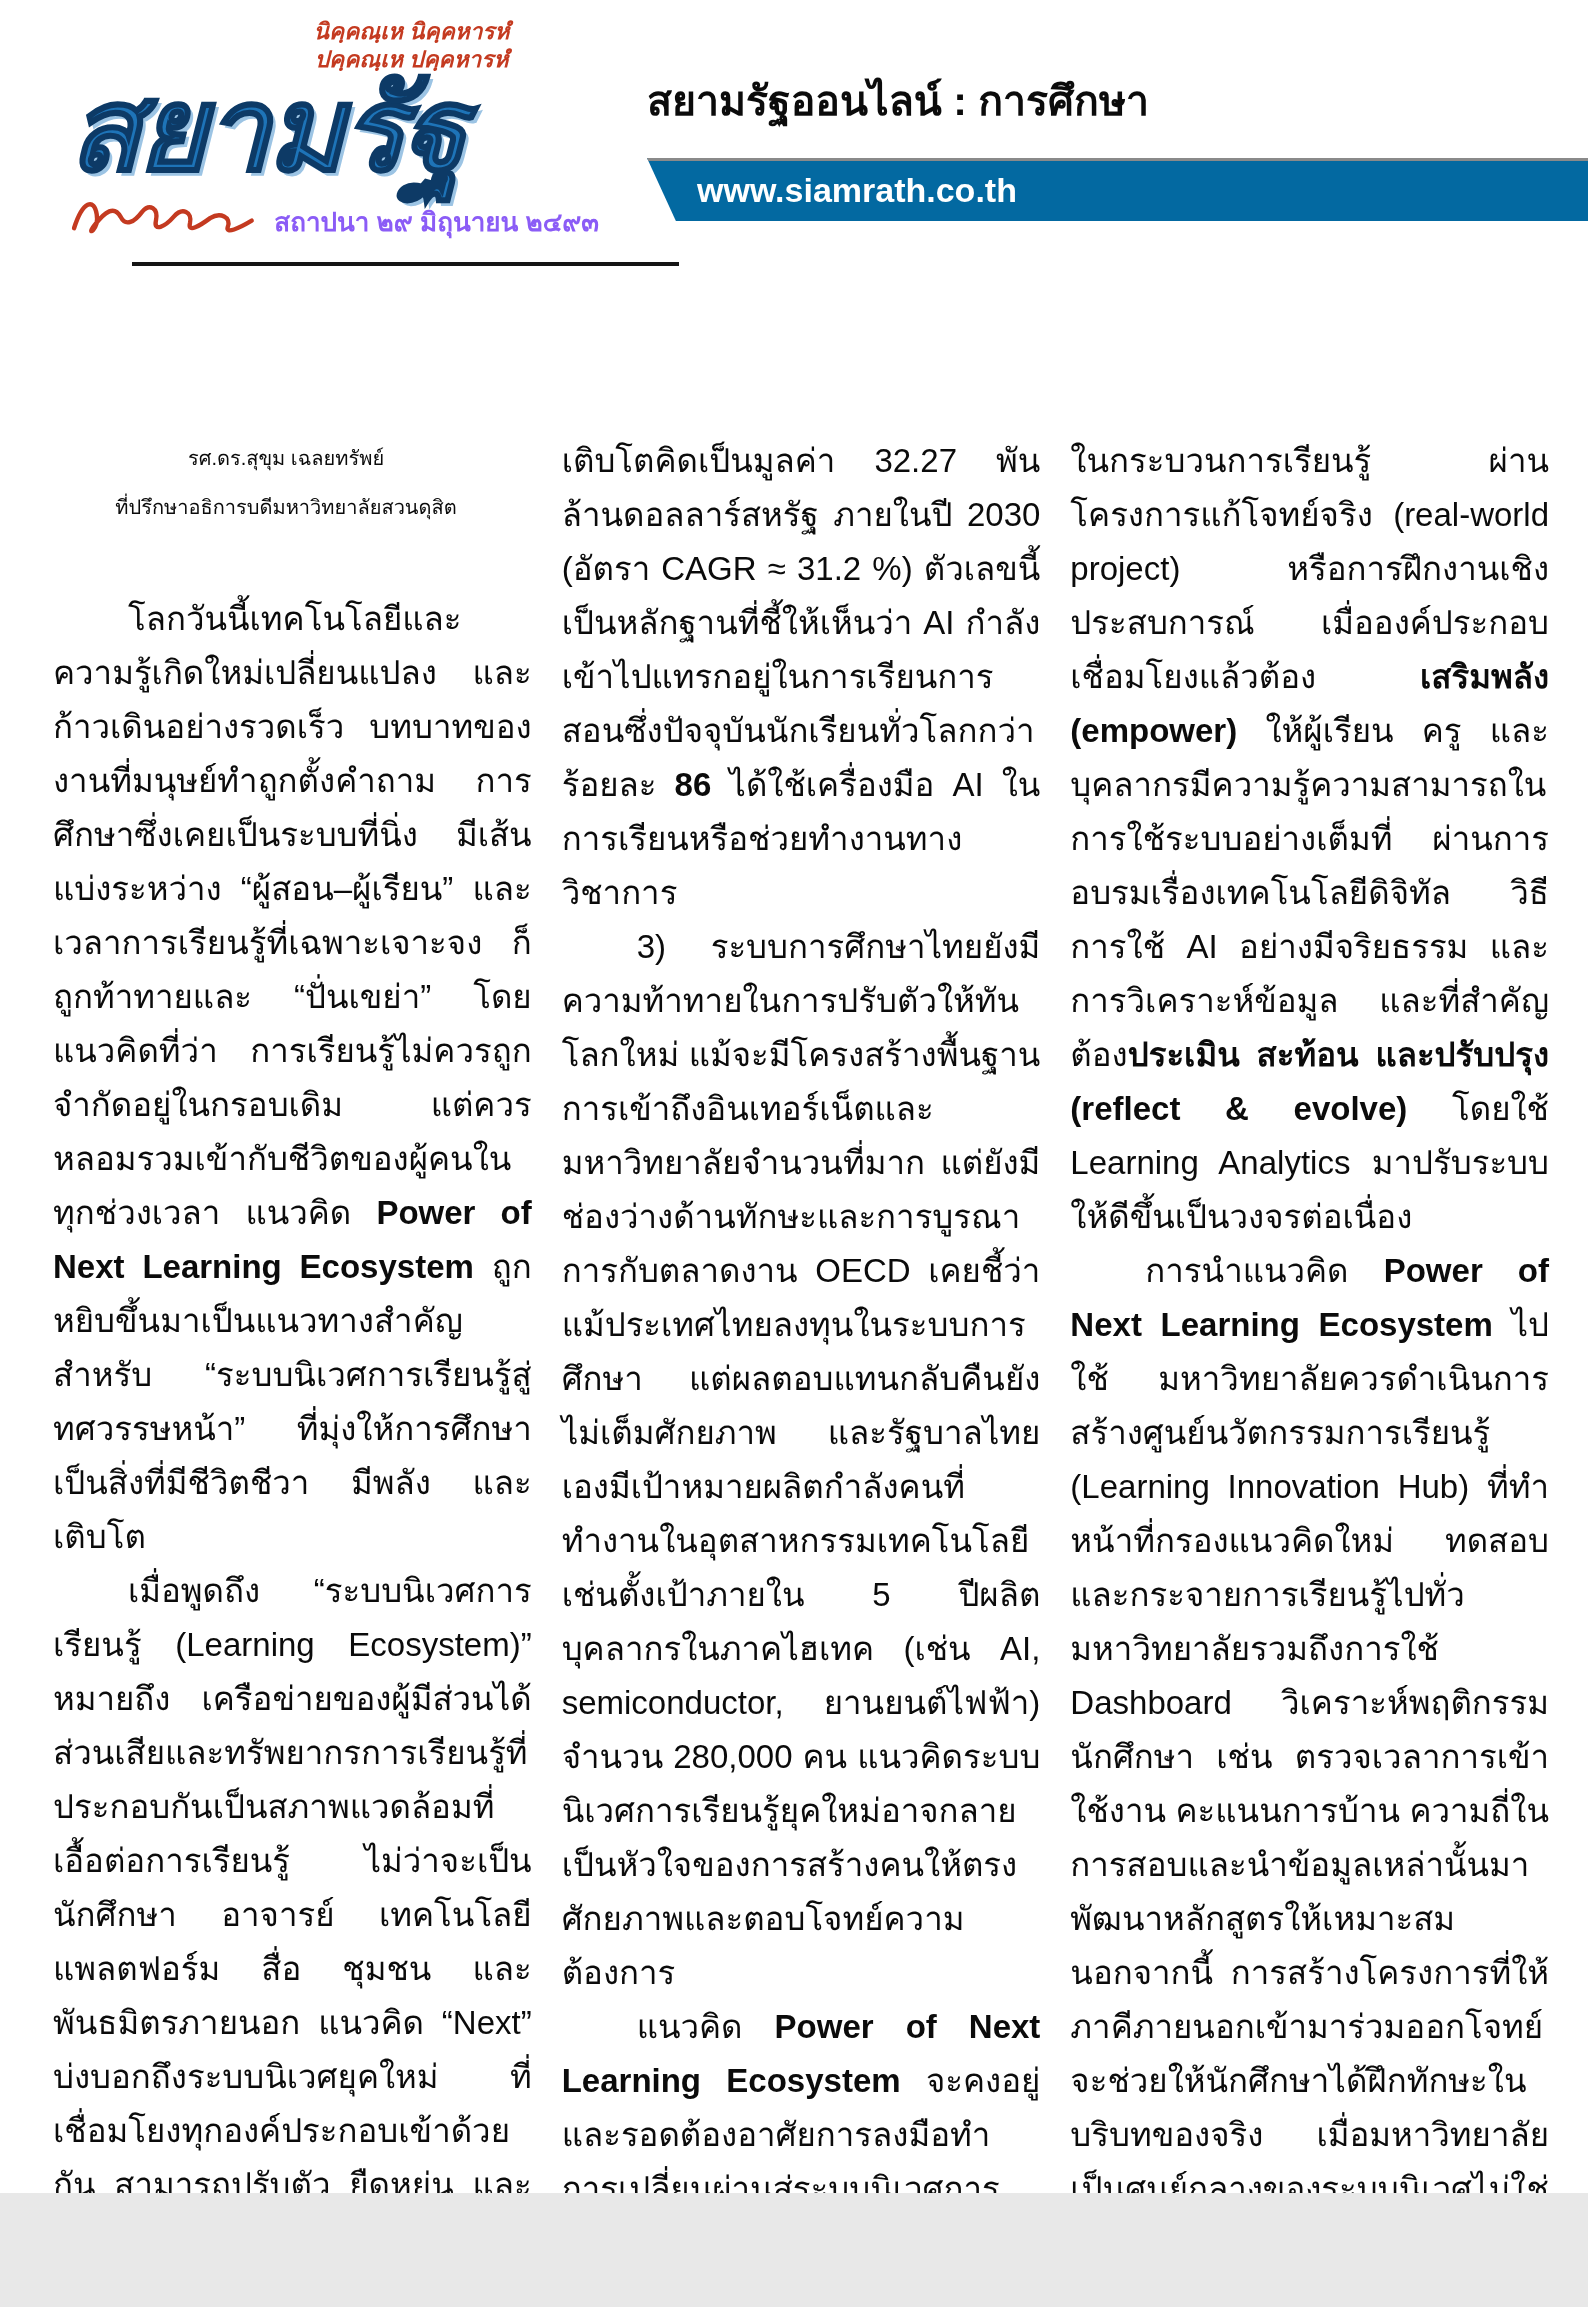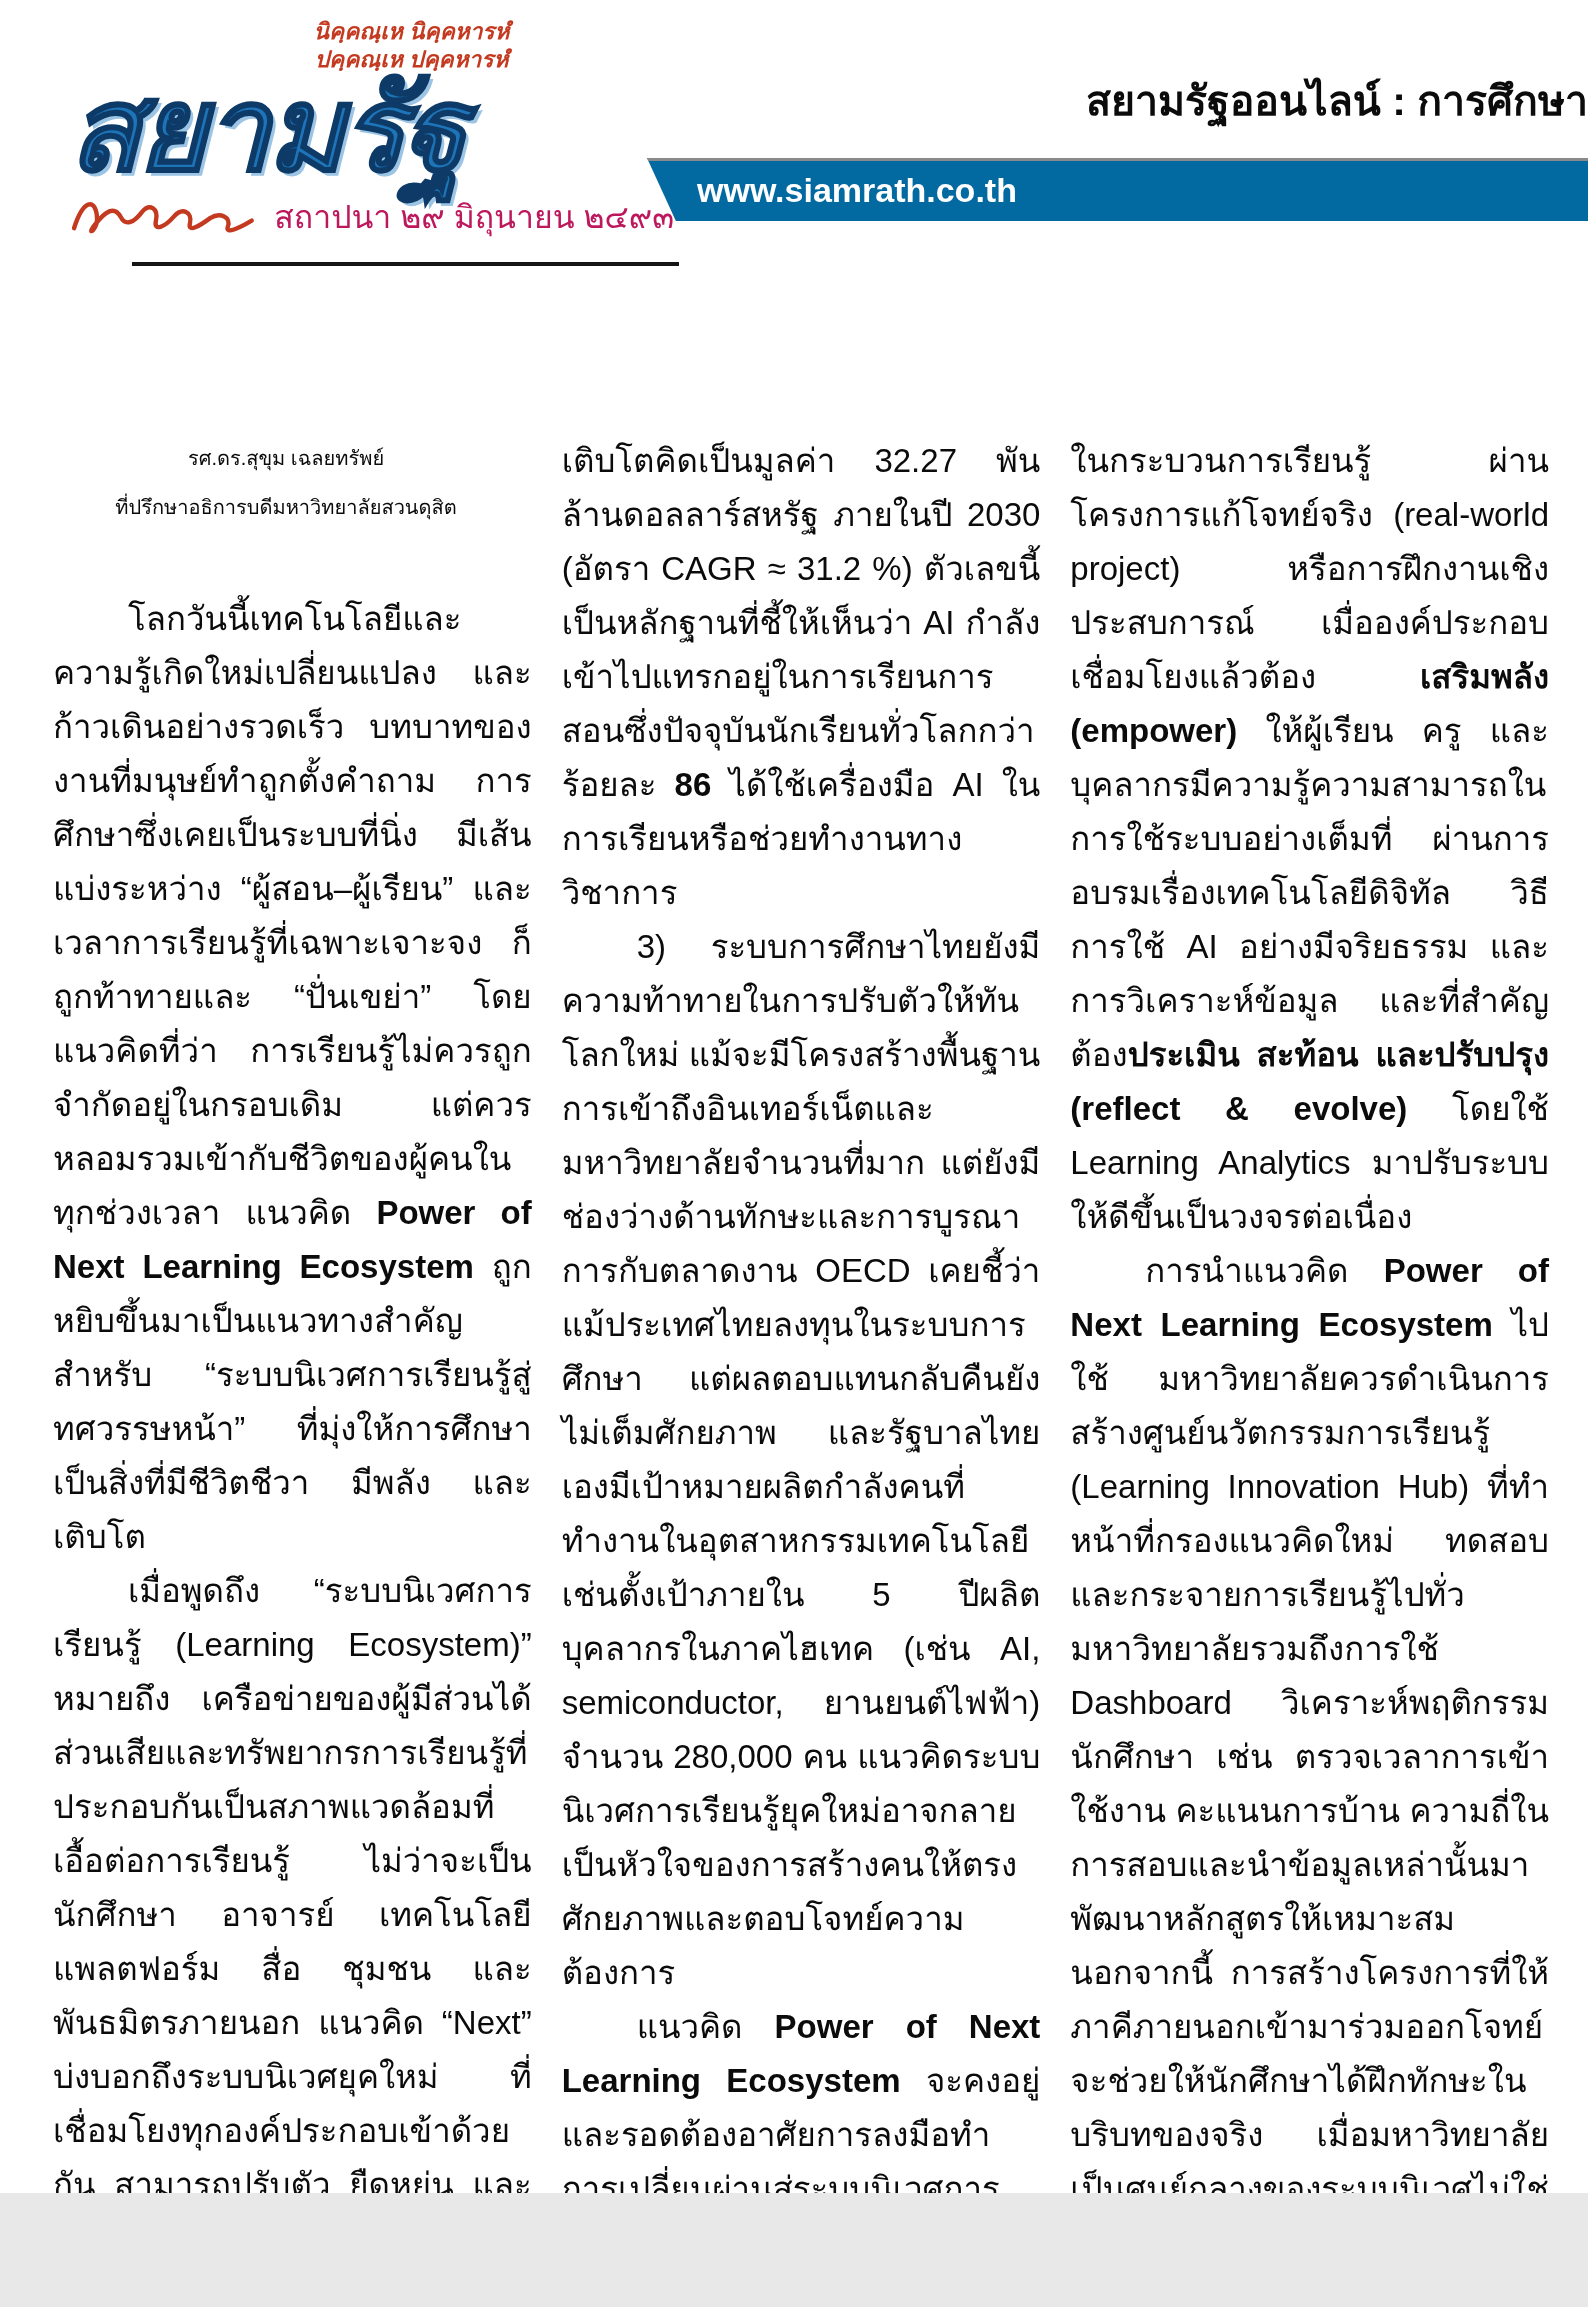--- a/index.html
+++ b/index.html
@@ -30,30 +30,30 @@
     line-height:0.95;
     letter-spacing:-2.5px;
     color:#1e74b8;
     -webkit-text-stroke:2.5px #0d3a66;
     text-shadow:3.8px 3.8px 0 #9cc4e4;
     white-space:nowrap;
   }
   .logo-bottom{display:flex;align-items:flex-end;gap:16.3px;margin-top:3.8px;}
   .signature svg{display:block;}
   .founding{
-    color:#be185d;
-    font-weight:normal;
-    font-size:32px;
+    color:#8b5cf6;
+    font-weight:bold;
+    font-size:26px;
     white-space:nowrap;
     padding-bottom:3.8px;
   }
   .masthead-rule{height:3.8px;background:#151515;width:547px;margin:16.3px 0 0 63px;}
   
   .header-right{position:absolute;left:647px;top:68px;width:941px;}
-  .section-title{font-size:41px;font-weight:bold;letter-spacing:0px;text-align:right;}
+  .section-title{font-size:41px;font-weight:bold;letter-spacing:0px;}
   .web-bar{
     margin-top:25px;
     background:#0369a1;
     color:#ffffff;
     font-weight:bold;
     font-size:34px;
     padding:10px 19px 11.3px 50px;
     clip-path:polygon(0 0,100% 0,100% 100%,29px 100%);
     border-top:3.8px solid #8a8a8a;
   }

